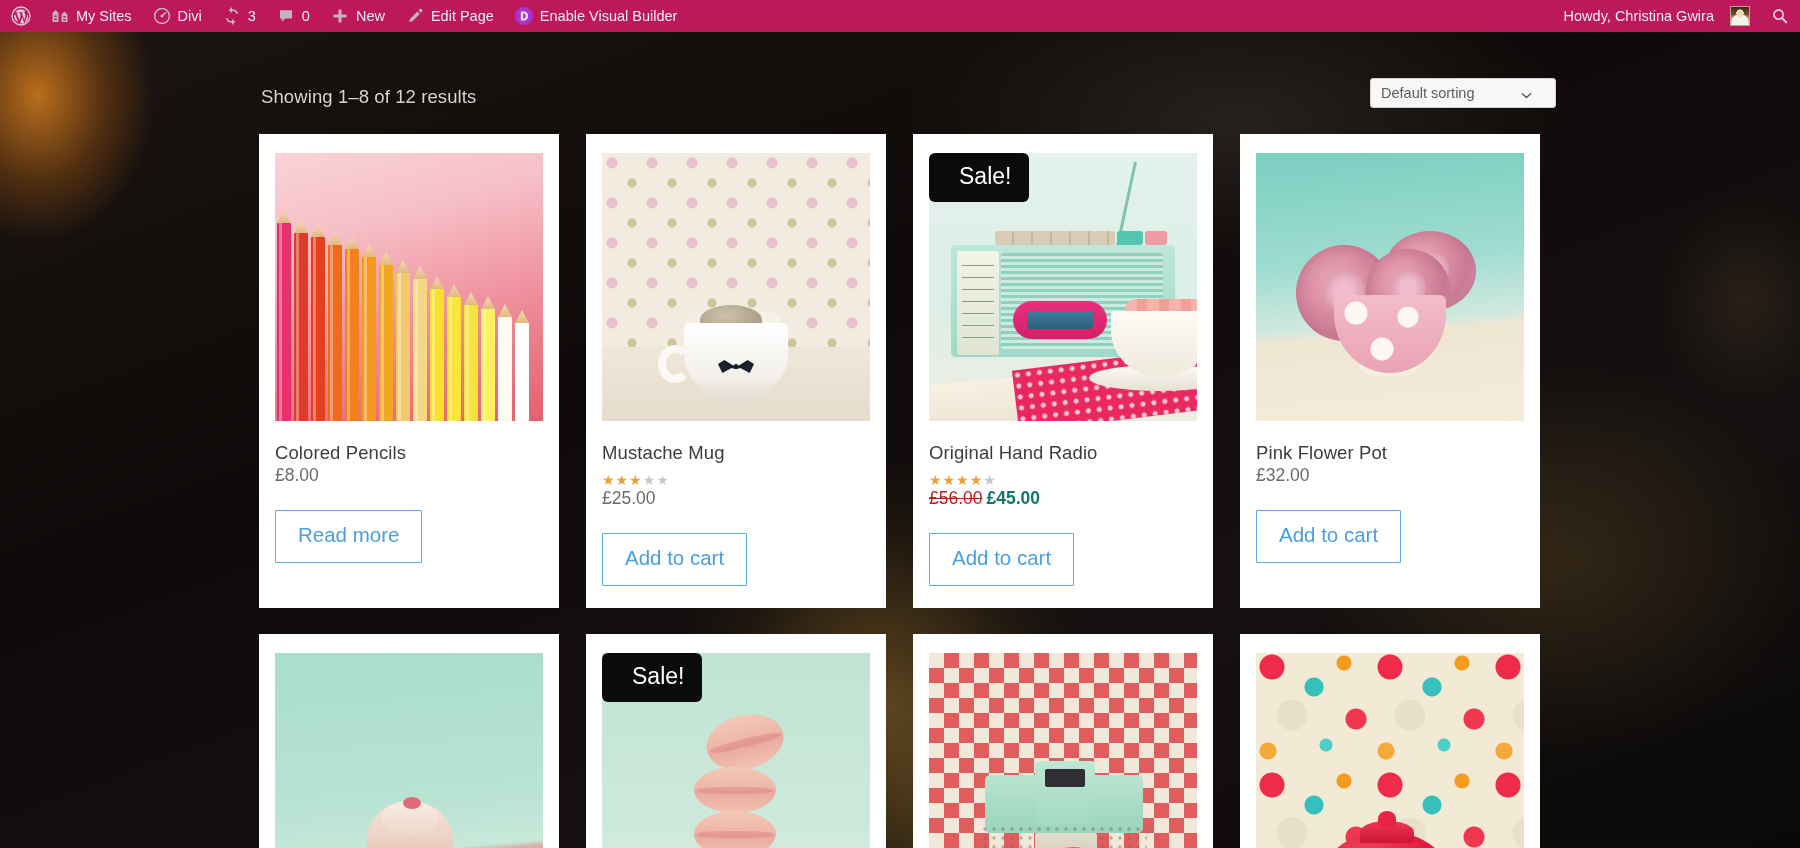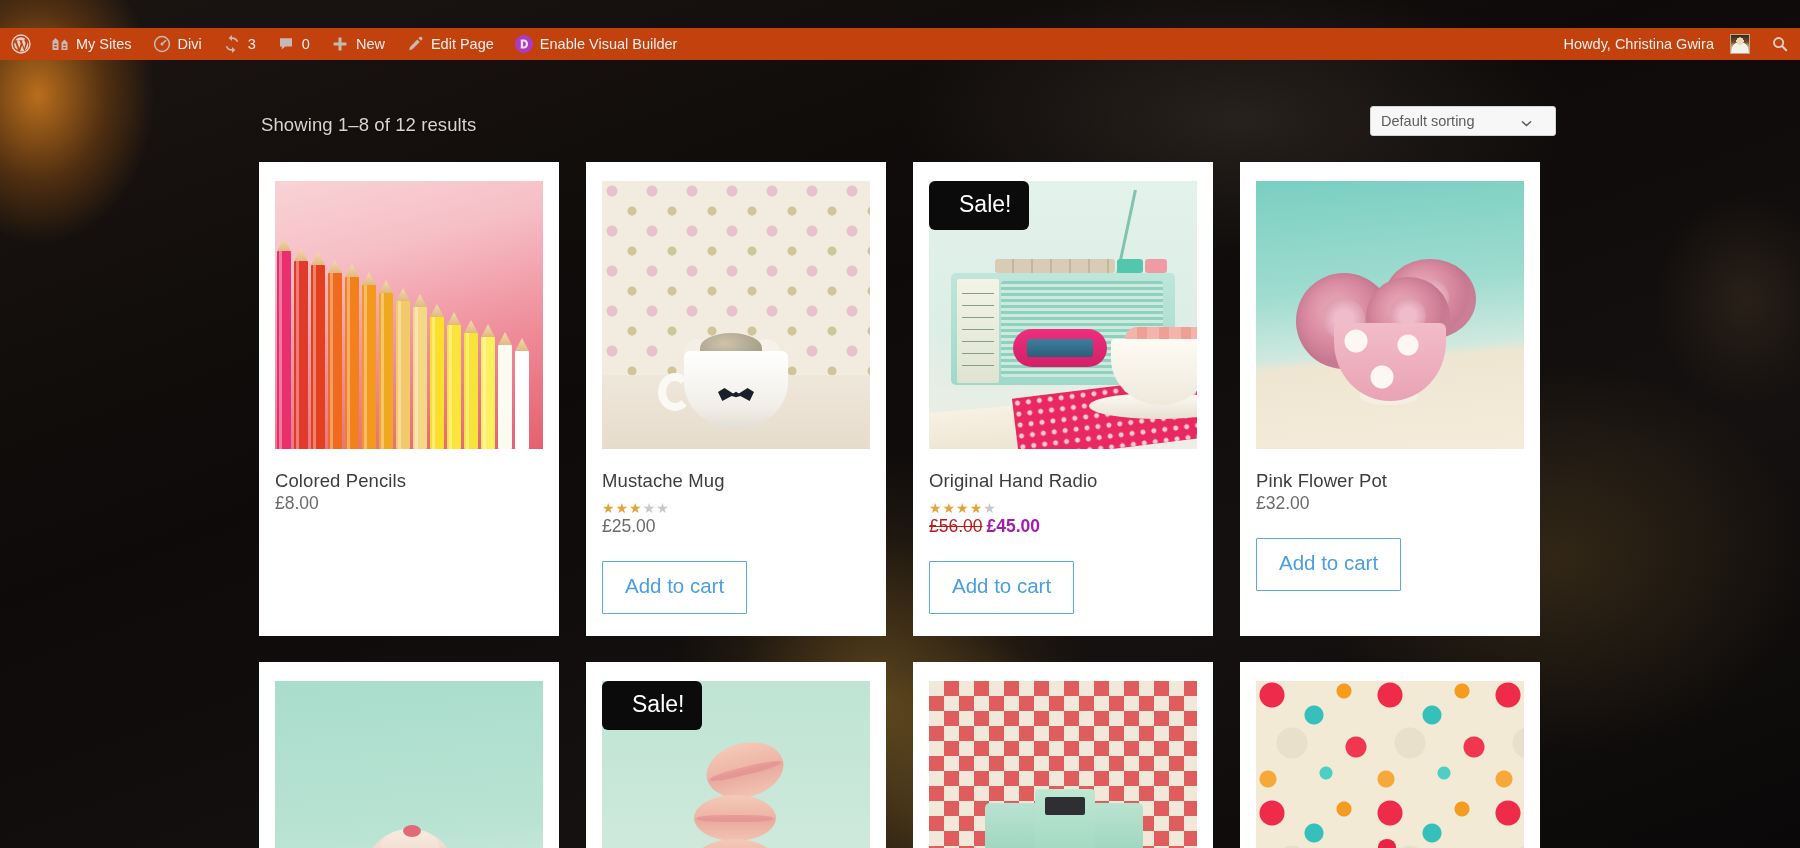--- a/index.html
+++ b/index.html
@@ -35,28 +35,27 @@
     background:
       radial-gradient(ellipse 210px 240px at 980px 810px, rgba(225,170,60,0.22) 0%, rgba(0,0,0,0) 70%),
       radial-gradient(ellipse 120px 140px at 1745px 300px, rgba(90,70,45,0.30) 0%, rgba(0,0,0,0) 75%);
   }
 
   
   #adminbar {
     position: relative;
     z-index: 50;
     height: 32px;
-    background: #c2410c;
+    background: #be185d;
     color: #eeeeee;
     display: flex;
     align-items: stretch;
     font-size: 14.5px;
     line-height: 32px;
     white-space: nowrap;
-    margin-top: 28px;
   }
   .ab-item {
     display: flex;
     align-items: center;
     gap: 6px;
     padding: 0 10px;
     color: #eee;
     cursor: pointer;
     height: 32px;
   }
@@ -169,21 +168,21 @@
     font-family: "DejaVu Sans", sans-serif;
   }
   .stars-on { color: #e5a33a; }
   .stars-off { color: #c9c9c9; }
   .p-price {
     margin-top: 1px;
     color: #6b6b6b;
     font-size: 17.5px;
   }
   .p-price del { color: #b91c1c; text-decoration: line-through; margin-right: 4px; }
-  .p-price ins { color: #a21caf; font-weight: bold; text-decoration: none; }
+  .p-price ins { color: #0f766e; font-weight: bold; text-decoration: none; }
   .p-btn {
     margin-top: 24px;
     display: inline-block;
     border: 1px solid #5ba9e8;
     background: #ffffff;
     color: #4a9fe0;
     font-family: "Liberation Sans", sans-serif;
     font-size: 20.5px;
     line-height: 1;
     padding: 14px 22px 16px 22px;
@@ -569,20 +568,21 @@
               <div class="pencil" style="left:155px;height:132px; top:136px; background:#fae02a;"></div>
               <div class="pencil" style="left:172px;height:124px; top:144px; background:#fbe53a;"></div>
               <div class="pencil" style="left:189px;height:116px; top:152px; background:#f7e438;"></div>
               <div class="pencil" style="left:206px;height:112px; top:156px; background:#fbf05e;"></div>
               <div class="pencil" style="left:223px;height:104px; top:164px; background:#fdfaf0;"></div>
               <div class="pencil" style="left:240px;height:98px;  top:170px; background:#ffffff;"></div>
             </div>
           </div>
           <div class="p-title">Colored Pencils</div>
           <div class="p-price">£8.00</div>
+          <div class="p-btn">Read more</div>
         </div>
 
         <div class="product">
           <div class="thumb-wrap">
             <div class="thumb art-mug clip">
               <div class="mug-wall"></div>
               <div class="mug-table"></div>
               <div class="mug-macaron2"></div>
               <div class="mug-macaron3"></div>
               <div class="mug-macaron"></div>

